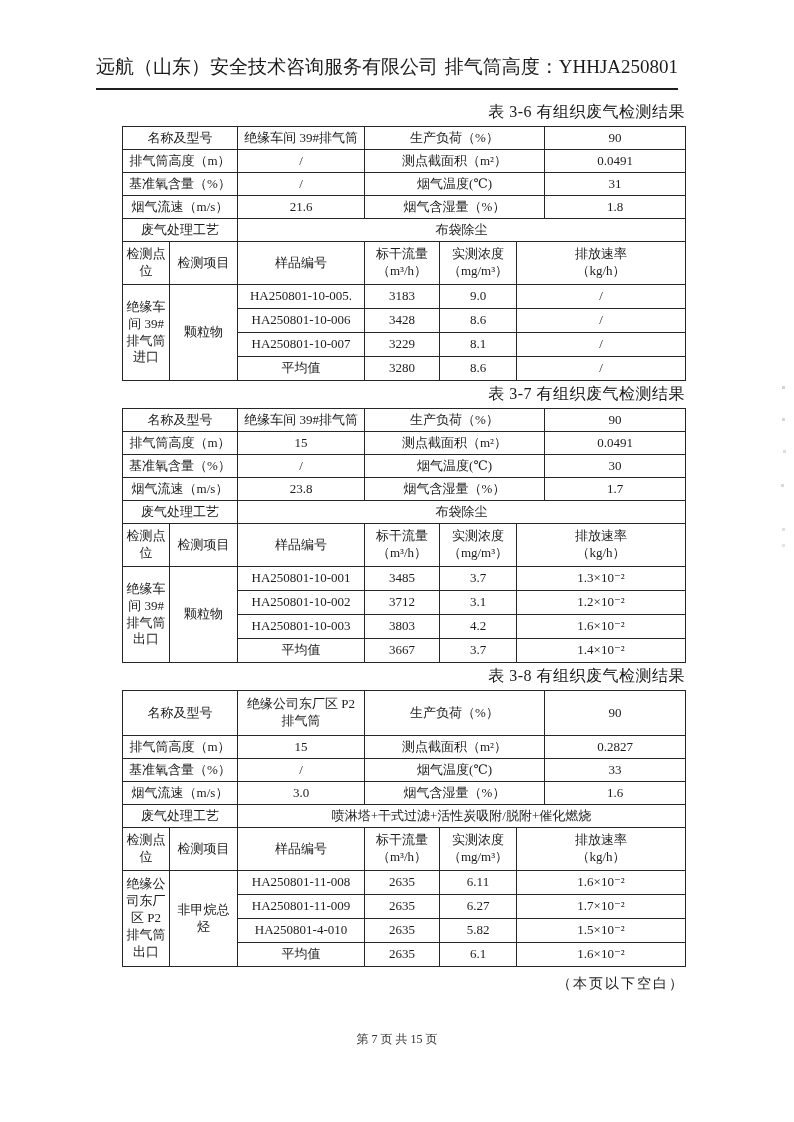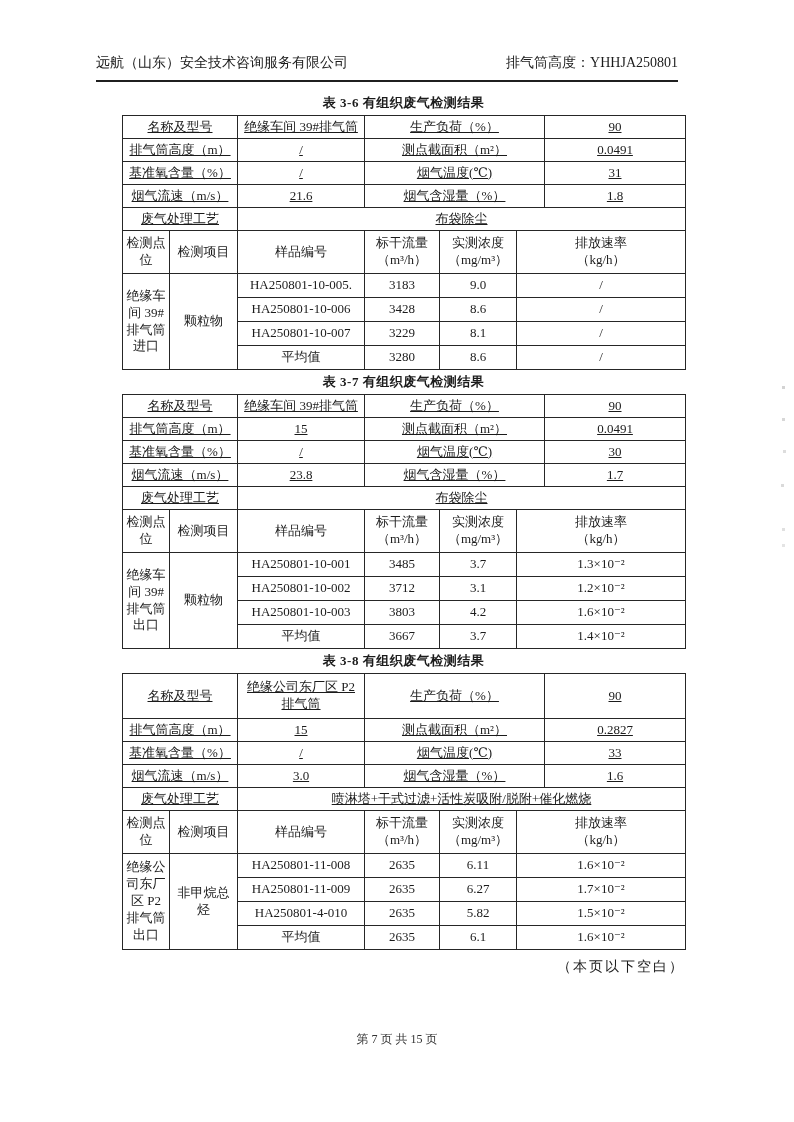--- a/index.html
+++ b/index.html
@@ -12,48 +12,48 @@
     font-family:"Liberation Serif","DejaVu Serif",serif;
     color:#1b1b1b;
     overflow:hidden;
   }
   .doc-header {
     margin:54px 0 0 96px;
     width:582px;
     display:flex;
     justify-content:space-between;
     align-items:flex-end;
-    font-size:14px;
+    font-size:19px;
     padding-bottom:8px;
     border-bottom:2px solid #1f1f1f;
   }
   .tbl-title {
     width:563px;
     margin:12px 0 3px 122px;
-    text-align:center;
-    font-weight:bold;
-    font-size:13px;
+    text-align:right;
+    font-weight:normal;
+    font-size:16px;
     letter-spacing:.5px;
   }
   .blk2 .tbl-title, .blk3 .tbl-title { margin-top:3px; }
   table.gas {
     width:563px;
     margin-left:122px;
     border-collapse:collapse;
     table-layout:fixed;
     font-size:13px;
   }
   table.gas td {
     border:1px solid #262626;
     text-align:center;
     vertical-align:middle;
     padding:1px 2px;
     line-height:1.3;
   }
-  tr.info td { height:23px;text-decoration:underline; }
+  tr.info td { height:23px; }
   tr.tall td { height:45px; }
   tr.dhead td { height:43px; white-space:pre-line; }
   tr.drow td { height:24px; }
   .blank-note {
     width:563px;
     margin:8px 0 0 122px;
     text-align:right;
     font-size:14px;
     letter-spacing:2px;
   }

